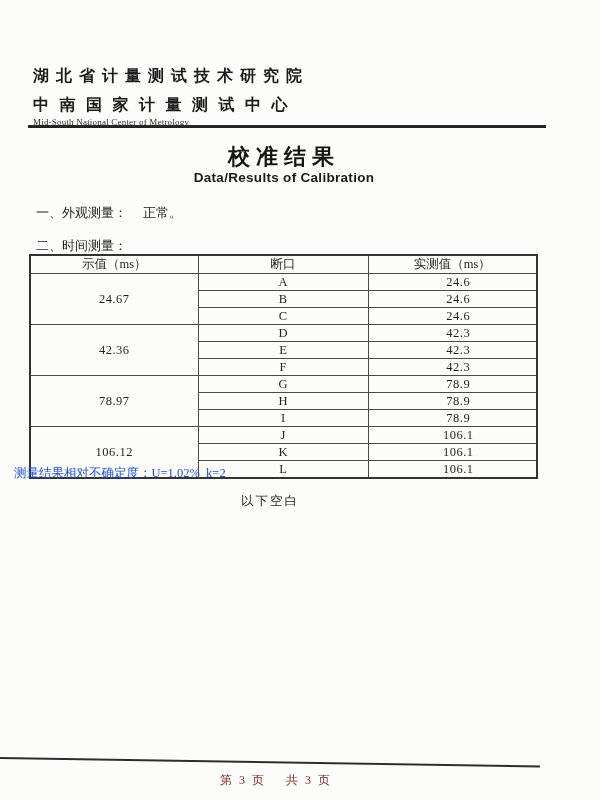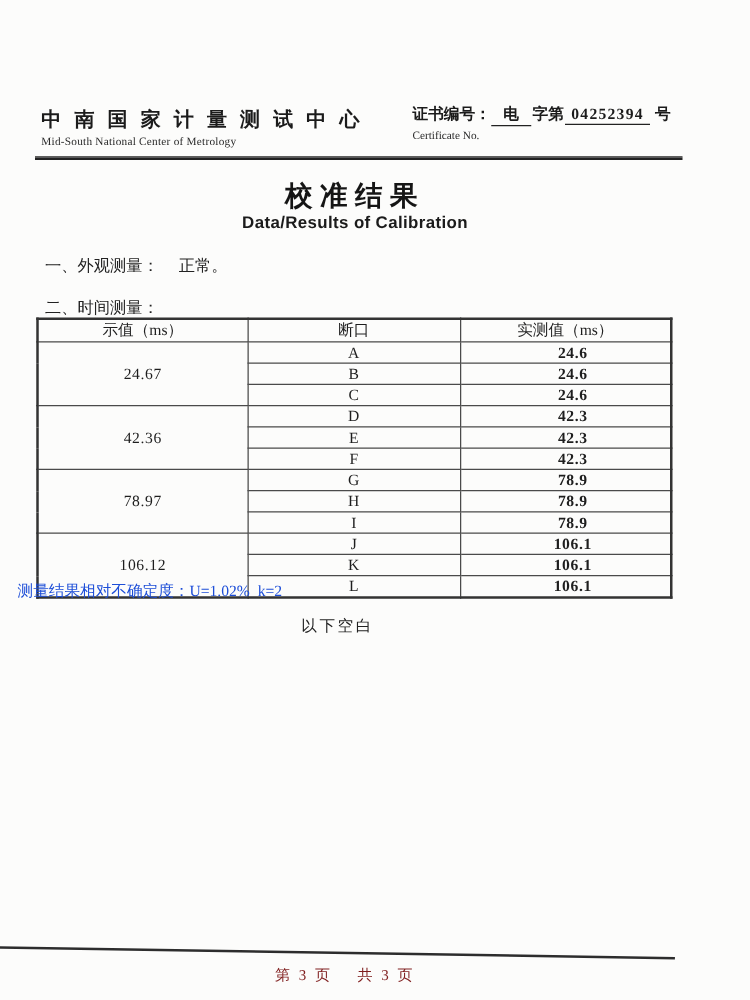--- a/index.html
+++ b/index.html
@@ -13,21 +13,21 @@
     width:600px; height:800px;
     background:#fcfcfb;
     color:#1e1e1e;
     overflow:hidden;
   }
 
   
   .org-block { position:absolute; left:33px; top:66px; }
   .org-cn1 { font-size:16px; font-weight:bold; letter-spacing:7px; white-space:nowrap; color:#1b1b1b; }
   .org-en1 { font-size:8.5px; letter-spacing:0.2px; color:#2a2a2a; margin-top:1px; }
-  .org-cn2 { font-size:16px; font-weight:bold; letter-spacing:10.5px; white-space:nowrap; margin-top:20px; color:#1b1b1b; }
+  .org-cn2 { font-size:16px; font-weight:bold; letter-spacing:10.5px; white-space:nowrap; margin-top:8px; color:#1b1b1b; }
   .org-en2 { font-size:9px; letter-spacing:0.2px; color:#2a2a2a; margin-top:1px; }
 
   .cert-block { position:absolute; left:330px; top:83px; }
   .cert-line { font-size:12.5px; font-weight:bold; white-space:nowrap; color:#1b1b1b; }
   .cert-line .seg { display:inline-block; }
   .cert-line .u1 { border-bottom:1.5px solid #222; padding:0 10px; }
   .cert-line .mid { padding:0 1px; }
   .cert-line .u2 { border-bottom:1.5px solid #222; padding:0 5px; letter-spacing:1px; }
   .cert-line .suf { padding-left:4px; }
   .cert-en { font-size:9px; font-weight:normal; margin-top:2px; color:#2a2a2a; }
@@ -61,21 +61,21 @@
     border:2px solid #333;
   }
   .cal-table th, .cal-table td {
     border:1px solid #4a4a4a;
     text-align:center; vertical-align:middle;
     font-size:12.5px; color:#1e1e1e; font-weight:normal;
     padding:0;
   }
   .cal-table th { height:17px; line-height:17px; }
   .cal-table td { height:16px; line-height:16px; }
-  .cal-table td.meas { font-weight:bold; letter-spacing:0.5px;padding-left:12px; }
+  .cal-table td.meas { font-weight:normal; letter-spacing:0.5px;padding-left:12px; }
   .cal-table td.ind { letter-spacing:0.5px;margin-left:24px; }
 
   .uncertainty {
     position:absolute; left:14px; top:465px;
     font-size:12.5px; color:#1d4ed8; white-space:pre;
   }
   .blank-note {
     position:absolute; left:0; top:493px; width:540px; text-align:center;
     font-size:12.5px; letter-spacing:2px; color:#222;
   }
@@ -90,30 +90,25 @@
     position:absolute; left:0; top:772px; width:552px; text-align:center;
     font-size:12px; letter-spacing:2px; color:#7f1d1d; white-space:pre;
   }
 </style>
 </head>
 <body>
 
 <div class="page">
 
   <div class="org-block">
+    <div class="org-cn1">湖北省计量测试技术研究院</div>
     <div class="org-cn2">中南国家计量测试中心</div>
     <div class="org-en2">Mid-South National Center of Metrology</div>
   </div>
 
-  <div class="cert-block">
-    <div class="cert-line">
-      <span class="seg">证书编号：</span><span class="seg u1">电</span><span class="seg mid">字第</span><span class="seg u2">04252394</span><span class="seg suf">号</span>
-    </div>
-    <div class="cert-en">Certificate No.</div>
-  </div>
 
   <div class="rule-double"></div>
 
   <div class="title-cn">校准结果</div>
   <div class="title-en">Data/Results of Calibration</div>
 
   <div class="sec sec-1">
     <span>一、外观测量：</span><span class="sec-value">正常。</span>
   </div>
   <div class="sec sec-2">

